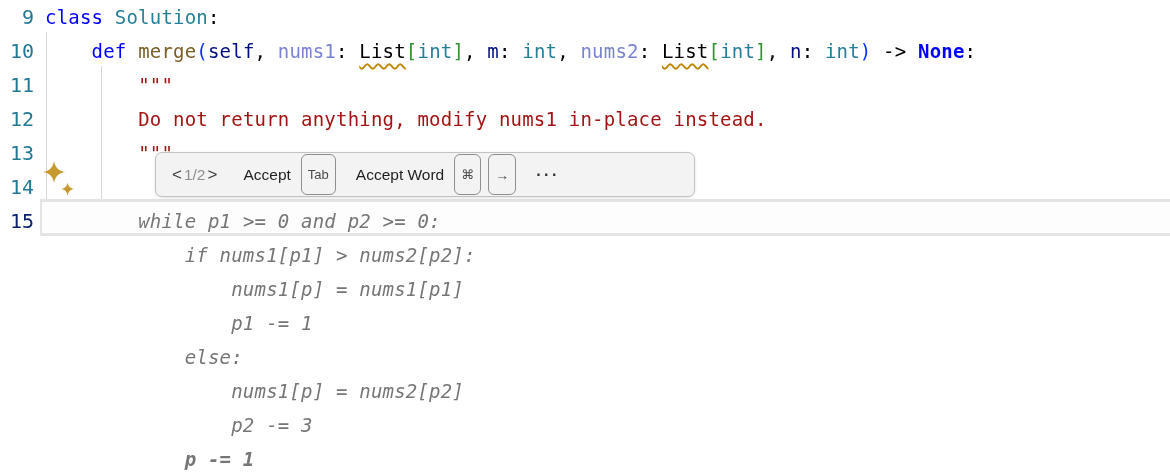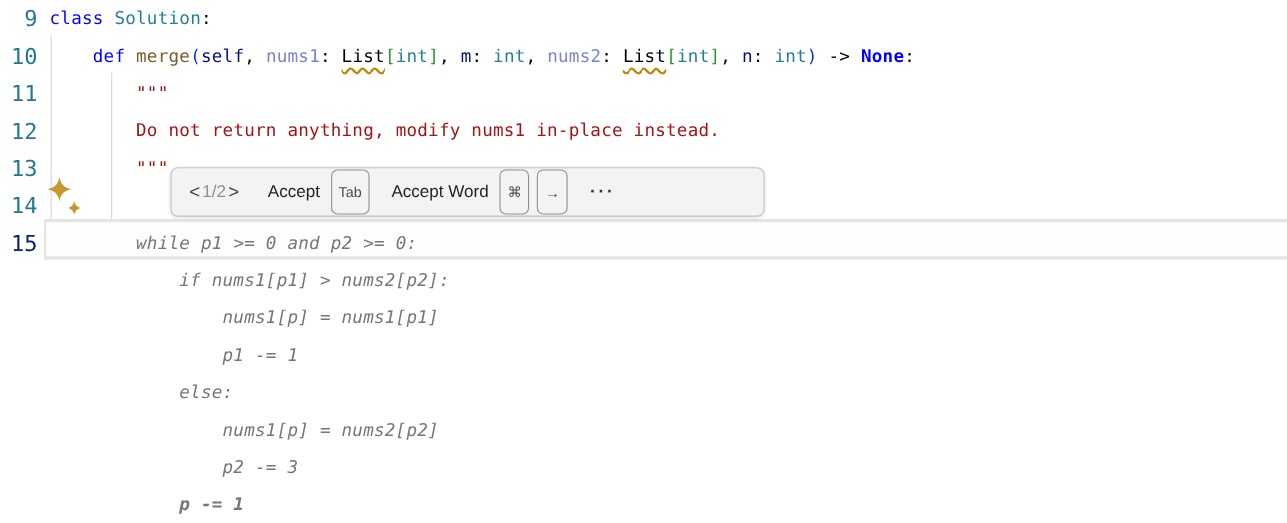--- a/index.html
+++ b/index.html
@@ -13,21 +13,21 @@
   
   .code-row{position:absolute;left:0;right:0;height:34px;z-index:2;}
   .ln{
     position:absolute;left:0;top:0;width:34px;height:34px;
     text-align:right;font-size:20px;line-height:34px;
     color:#237893;user-select:none;
   }
   .ln.active{color:#0b216f;}
   .code{
     position:absolute;left:45px;top:0;height:34px;
-    font-size:16px;line-height:34px;letter-spacing:0.2px;
+    font-size:19px;line-height:34px;letter-spacing:0.2px;
     white-space:pre;color:#000000;
   }
   
   .c-kw{color:#0000ff;}
   .c-kwb{color:#0000ff;font-weight:bold;}
   .c-cls{color:#267f99;}
   .c-fn{color:#795e26;}
   .c-p1{color:#001080;}
   .c-p2{color:#7b83d3;}
   .c-pa{color:#0431fa;}

